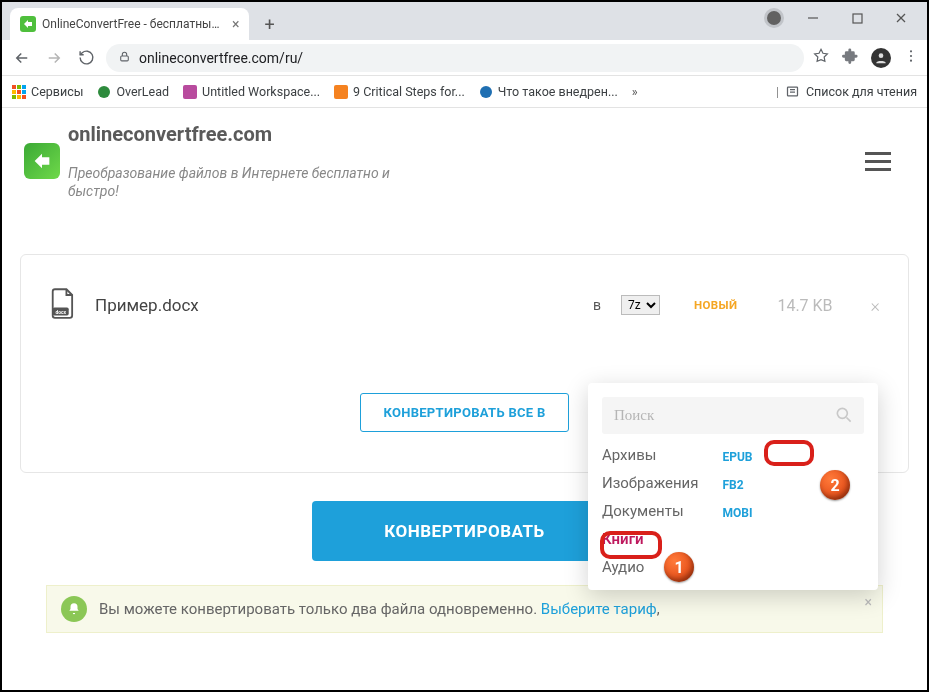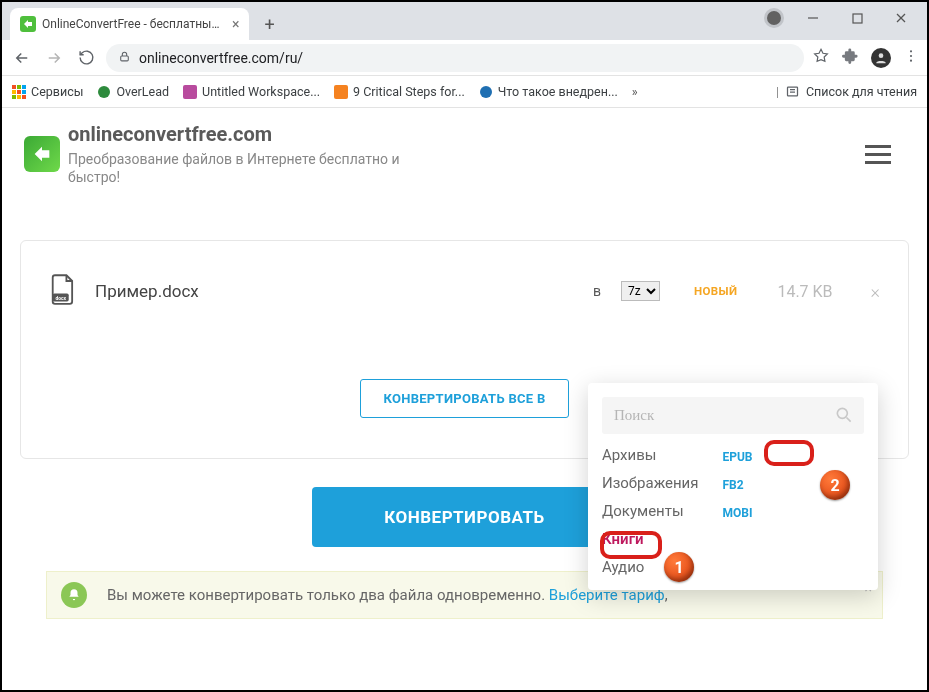--- a/index.html
+++ b/index.html
@@ -28,21 +28,21 @@
 .bm-apps-icon { width:14px;height:14px; display:grid; grid-template-columns:repeat(3,1fr); grid-template-rows:repeat(3,1fr); gap:1px;}
 .bm-apps-icon span{background:#f25022;} .bm-apps-icon span:nth-child(2){background:#7fba00;} .bm-apps-icon span:nth-child(3){background:#00a4ef;} .bm-apps-icon span:nth-child(4){background:#ffb900;} .bm-apps-icon span:nth-child(5){background:#f25022;} .bm-apps-icon span:nth-child(6){background:#00a4ef;} .bm-apps-icon span:nth-child(7){background:#7fba00;} .bm-apps-icon span:nth-child(8){background:#ffb900;} .bm-apps-icon span:nth-child(9){background:#f25022;}
 .reading-list { margin-left:auto; display:flex; align-items:center; gap:6px; }
 
 
 .page { background:#fff; }
 .site-header { display:flex; align-items:center; padding: 14px 30px 14px 22px; }
 .logo { width:36px; height:36px; background: linear-gradient(135deg, #3ba935, #6fd94a); border-radius:6px; display:flex; align-items:center; justify-content:center; margin-right:8px;}
 .logo svg { width:22px; height:22px; }
 .brand h1 { font-size:20px; color:#5a5a5a; font-weight:700; }
-.brand p { font-size:14px; color:#888; max-width: 340px; line-height:1.3; margin-top:4px;}
+.brand p { font-size:14px; color:#888; max-width: 340px; line-height:1.3; margin-top:18px;font-style:italic;}
 .hamb { margin-left:auto; display:flex; flex-direction:column; gap:5px; padding:6px; }
 .hamb span { width:26px; height:3px; background:#555; }
 
 .content { padding: 40px 18px 0; }
 .card { border:1px solid #e6e6e6; border-radius:6px; padding: 32px 28px 40px; position:relative; }
 .file-row { display:flex; align-items:center; gap:16px; }
 .file-icon { width:30px; color:#555; flex-shrink:0; }
 .file-name { font-size:17px; color:#444; flex:1; }
 .to-label { font-size:14px; color:#555; margin-right:4px;}
 .fmt-select { border:1px solid #bbb; background:#efefef; font-size:12px; padding:1px 2px; }
@@ -50,21 +50,21 @@
 .file-size { color:#bbb; font-size:16px; margin-left:24px; }
 .remove-x { color:#bbb; font-size:18px; margin-left:22px; font-weight:300; }
 
 .actions { display:flex; justify-content:center; gap:14px; margin-top: 70px;}
 .btn { border:1px solid #1ea0da; color:#1ea0da; background:#fff; padding: 11px 18px; font-size:13px; font-weight:700; border-radius:3px; letter-spacing:0.3px; display:flex; align-items:center; gap:6px; }
 .btn-convert-small { padding:11px 22px; }
 
 .big-cta { display:flex; justify-content:center; margin-top: 28px; }
 .btn-big { background:#1ea0da; color:#fff; border:none; padding:20px 72px; font-size:17px; font-weight:700; border-radius:4px; letter-spacing:0.5px;}
 
-.notice { margin: 24px 26px 0; background:#f8f9ea; border:1px solid #eef0cb; padding:10px 14px; display:flex; align-items:center; gap:20px; font-size:15px; color:#666; position:relative;}
+.notice { margin: 24px 26px 0; background:#f8f9ea; border:1px solid #eef0cb; padding:10px 14px; display:flex; align-items:center; gap:12px; font-size:15px; color:#666; position:relative;}
 .bell { width:26px; height:26px; border-radius:50%; background:#8bc756; display:flex; align-items:center; justify-content:center;}
 .notice a { color:#1ea0da; text-decoration:none;}
 .notice-close { position:absolute; right:10px; top:8px; color:#bbb; font-size:14px;}
 
 
 .dropdown { position:absolute; left:586px; top:381px; width:290px; background:#fff; border-radius:4px; box-shadow: 0 6px 24px rgba(0,0,0,0.18); padding: 10px 0 14px; }
 .dd-search { margin: 4px 14px 8px; position:relative; }
 .dd-search input { width:100%; border:none; background:#f5f5f5; border-radius:3px; padding:10px 36px 10px 12px; font-size:15px; color:#888;font-family:Liberation Serif, serif;}
 .dd-search input::placeholder{color:#b5b5b5;}
 .dd-search .mag { position:absolute; right:10px; top:8px; color:#c8c8c8;}

